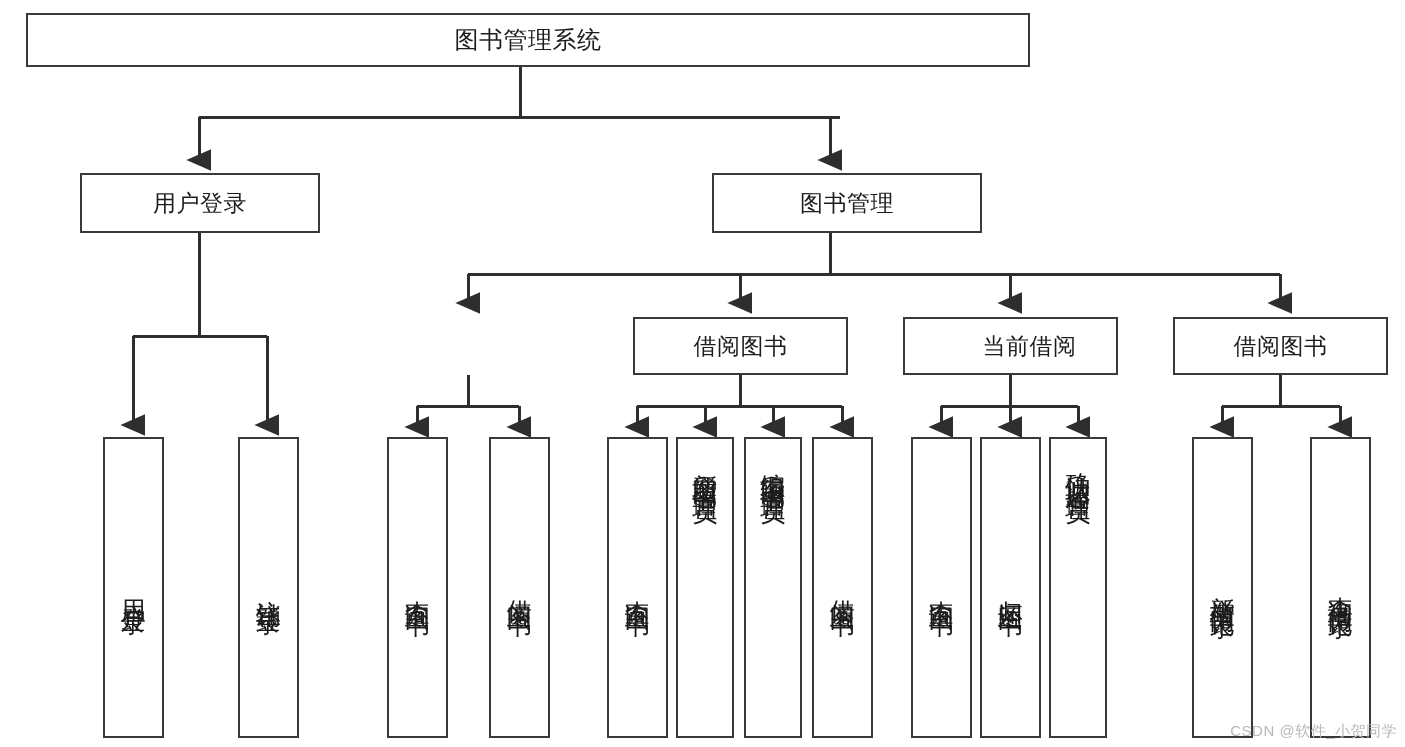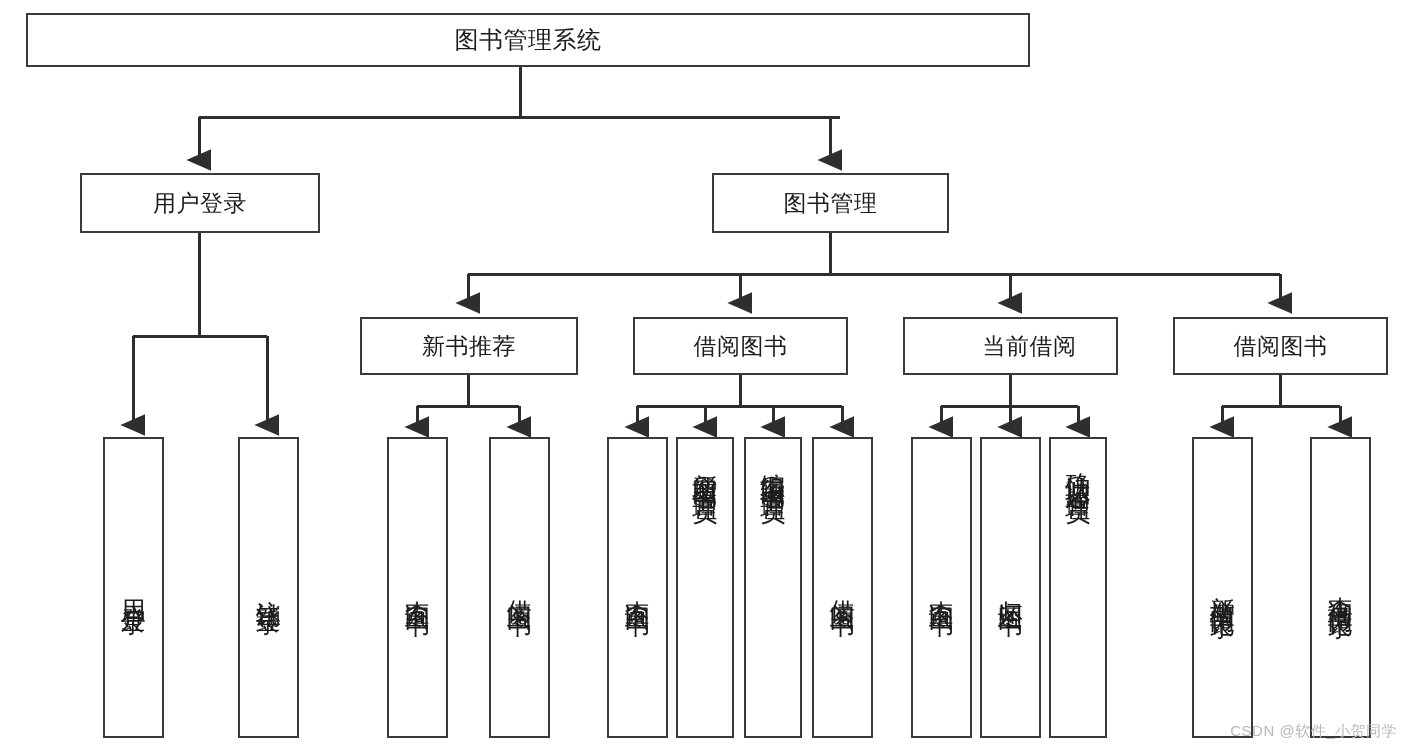--- a/index.html
+++ b/index.html
@@ -132,27 +132,24 @@
   </svg>
 
   <div class="node node-h node-root" style="left:10px; top:13px; width:1004px; height:54px;margin-left:16px;">
     <span class="node-label">图书管理系统</span>
   </div>
 
   <div class="node node-h" style="left:80px; top:173px; width:240px; height:60px;">
     <span class="node-label">用户登录</span>
   </div>
 
-  <div class="node node-h" style="left:712px; top:173px; width:237px; height:60px;">
+  <div class="node node-h" style="left:712px; top:173px; width:270px; height:60px;">
     <span class="node-label">图书管理</span>
   </div>
 
-  <div class="node node-h" style="left:360px; top:317px; width:218px; height:58px;">
-    <span class="node-label">新书推荐</span>
-  </div>
 
   <div class="node node-h" style="left:633px; top:317px; width:215px; height:58px;">
     <span class="node-label">借阅图书</span>
   </div>
 
   <div class="node node-h" style="left:903px; top:317px; width:215px; height:58px;padding-left:38px;">
     <span class="node-label">当前借阅</span>
   </div>
 
   <div class="node node-h" style="left:1173px; top:317px; width:215px; height:58px;">

